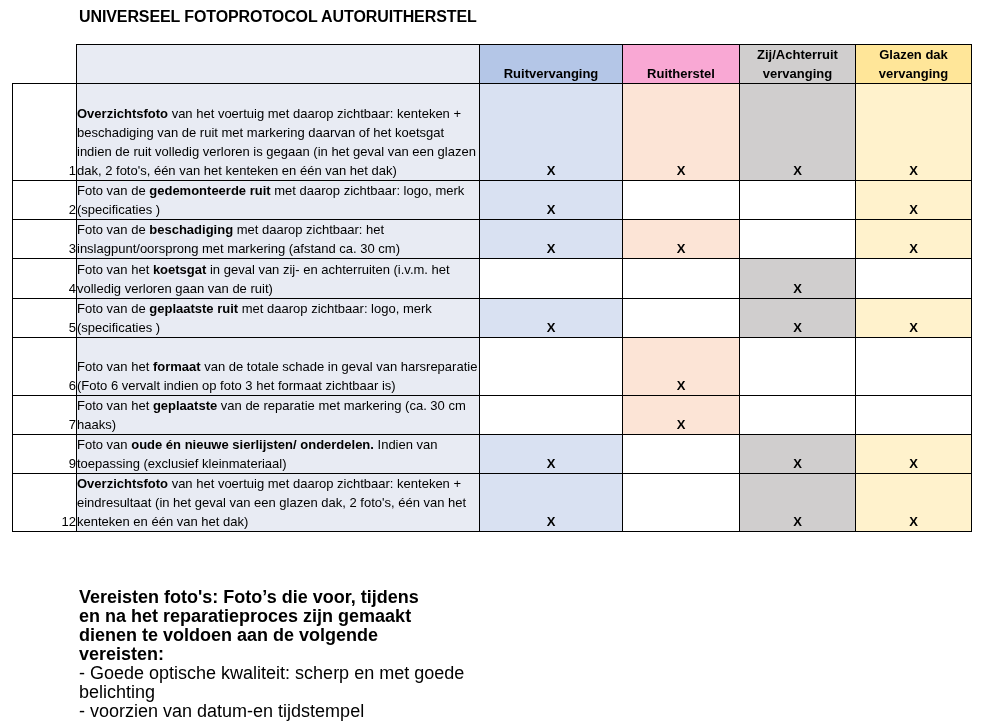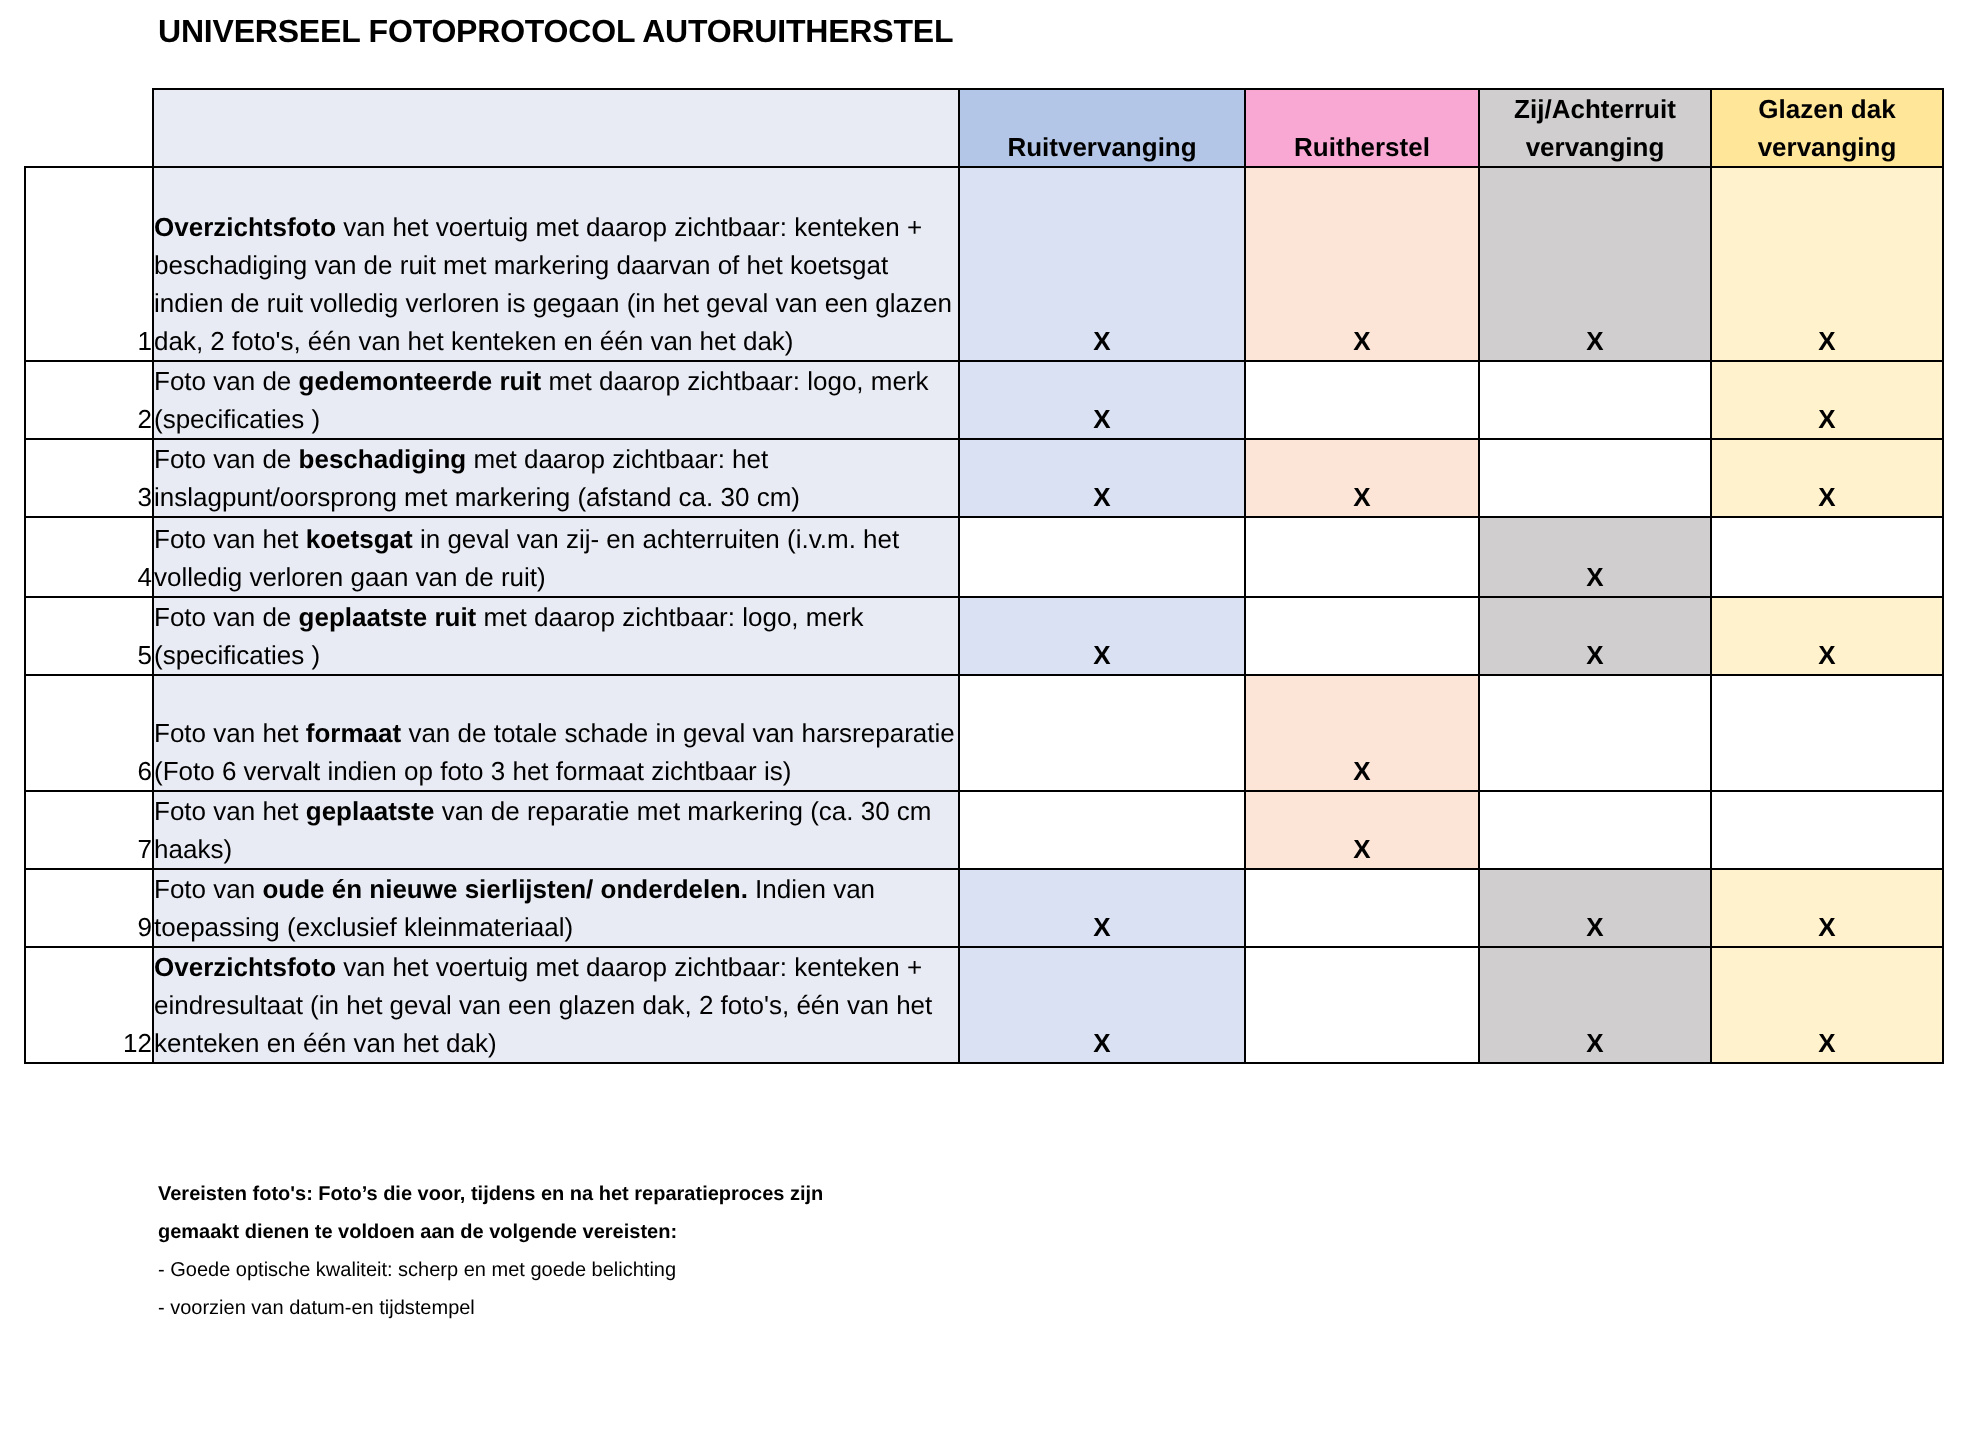--- a/index.html
+++ b/index.html
@@ -41,21 +41,21 @@
   .c1.head { background: #f9a8d4; }
   .c2.head { background: #d0cece; }
   .c3.head { background: #ffe699; }
   .c0.on { background: #d9e1f2; }
   .c1.on { background: #fce4d6; }
   .c2.on { background: #d0cece; }
   .c3.on { background: #fff2cc; }
   .off { background: #ffffff; }
   .requirements {
     position: absolute; left: 79px; top: 588px; width: 420px;
-    font-size: 10px; line-height: 19px;
+    font-size: 18px; line-height: 19px;
   }
   .requirements .intro { font-weight: bold; width: 360px; }
 </style>
 </head>
 <body>
 
 <div class="title">UNIVERSEEL FOTOPROTOCOL AUTORUITHERSTEL</div>
 
 <table class="grid">
   <colgroup>

